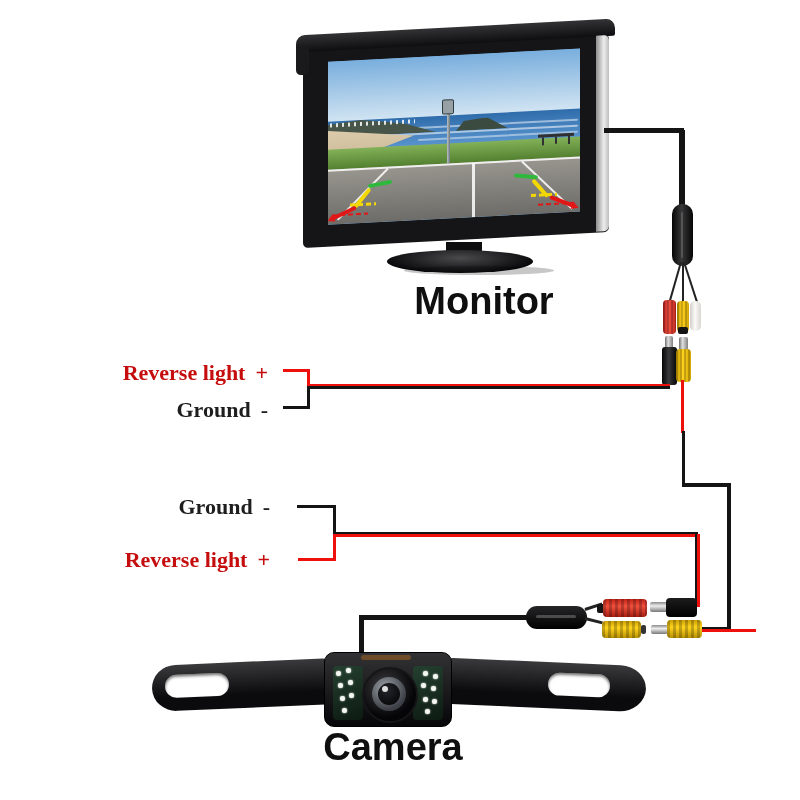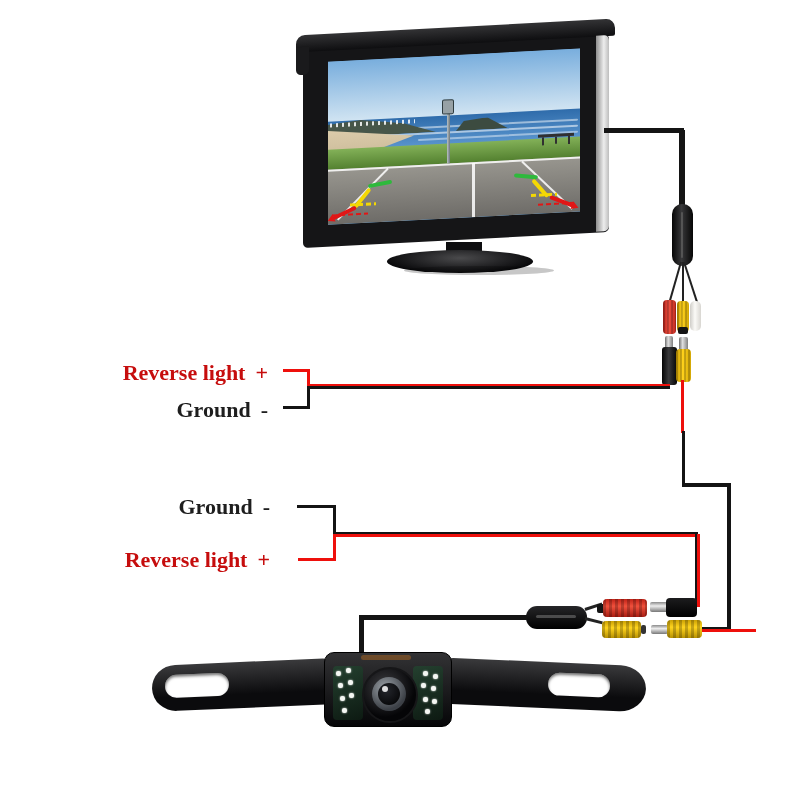--- a/index.html
+++ b/index.html
@@ -132,20 +132,21 @@
       <div class="abs" style="left:114px;top:44px;width:10px;height:13px;background:#97a1a5;border:1.5px solid #2e3b3f;border-radius:2px;"></div>
       <div class="abs" style="left:210px;top:84px;width:36px;height:3px;background:#303030;"></div>
       <div class="abs" style="left:214px;top:87px;width:2px;height:8px;background:#303030;"></div>
       <div class="abs" style="left:240px;top:87px;width:2px;height:8px;background:#303030;"></div>
       <div class="abs" style="left:227px;top:87px;width:2px;height:7px;background:#303030;"></div>
     </div>
   </div>
   <div class="stand-neck"></div>
   <div class="stand-base"></div>
   <div class="stand-shadow"></div>
+  <div class="big-label" style="left:384px;top:280px;width:200px;">Monitor</div>
 
   <div class="w blk" style="left:604px;top:128px;width:80px;height:5px;"></div>
   <div class="w blk" style="left:679px;top:130px;width:6px;height:78px;"></div>
   <div class="w ferrite" style="left:672px;top:204px;width:21px;height:62px;">
     <div class="shine" style="left:9px;top:8px;width:2px;height:46px;"></div>
   </div>
   <div class="w lead" style="left:680px;top:262px;width:2px;height:42px;transform-origin:top center;transform:rotate(16deg);"></div>
   <div class="w lead" style="left:682px;top:262px;width:2px;height:41px;"></div>
   <div class="w lead" style="left:683px;top:262px;width:2px;height:43px;transform-origin:top center;transform:rotate(-18deg);"></div>
   <div class="w rca-red-v" style="left:663px;top:300px;width:13px;height:34px;">
@@ -245,14 +246,15 @@
       <span class="led" style="left:18px;top:20px;"></span>
       <span class="led" style="left:10px;top:31px;"></span>
       <span class="led" style="left:19px;top:33px;"></span>
       <span class="led" style="left:12px;top:43px;"></span>
     </div>
     <div class="lens-outer"></div>
     <div class="lens-mid"></div>
     <div class="lens-inner"></div>
     <div class="lens-glint"></div>
   </div>
+  <div class="big-label" style="left:313px;top:726px;width:160px;">Camera</div>
 
 </div>
 
 </body></html>

